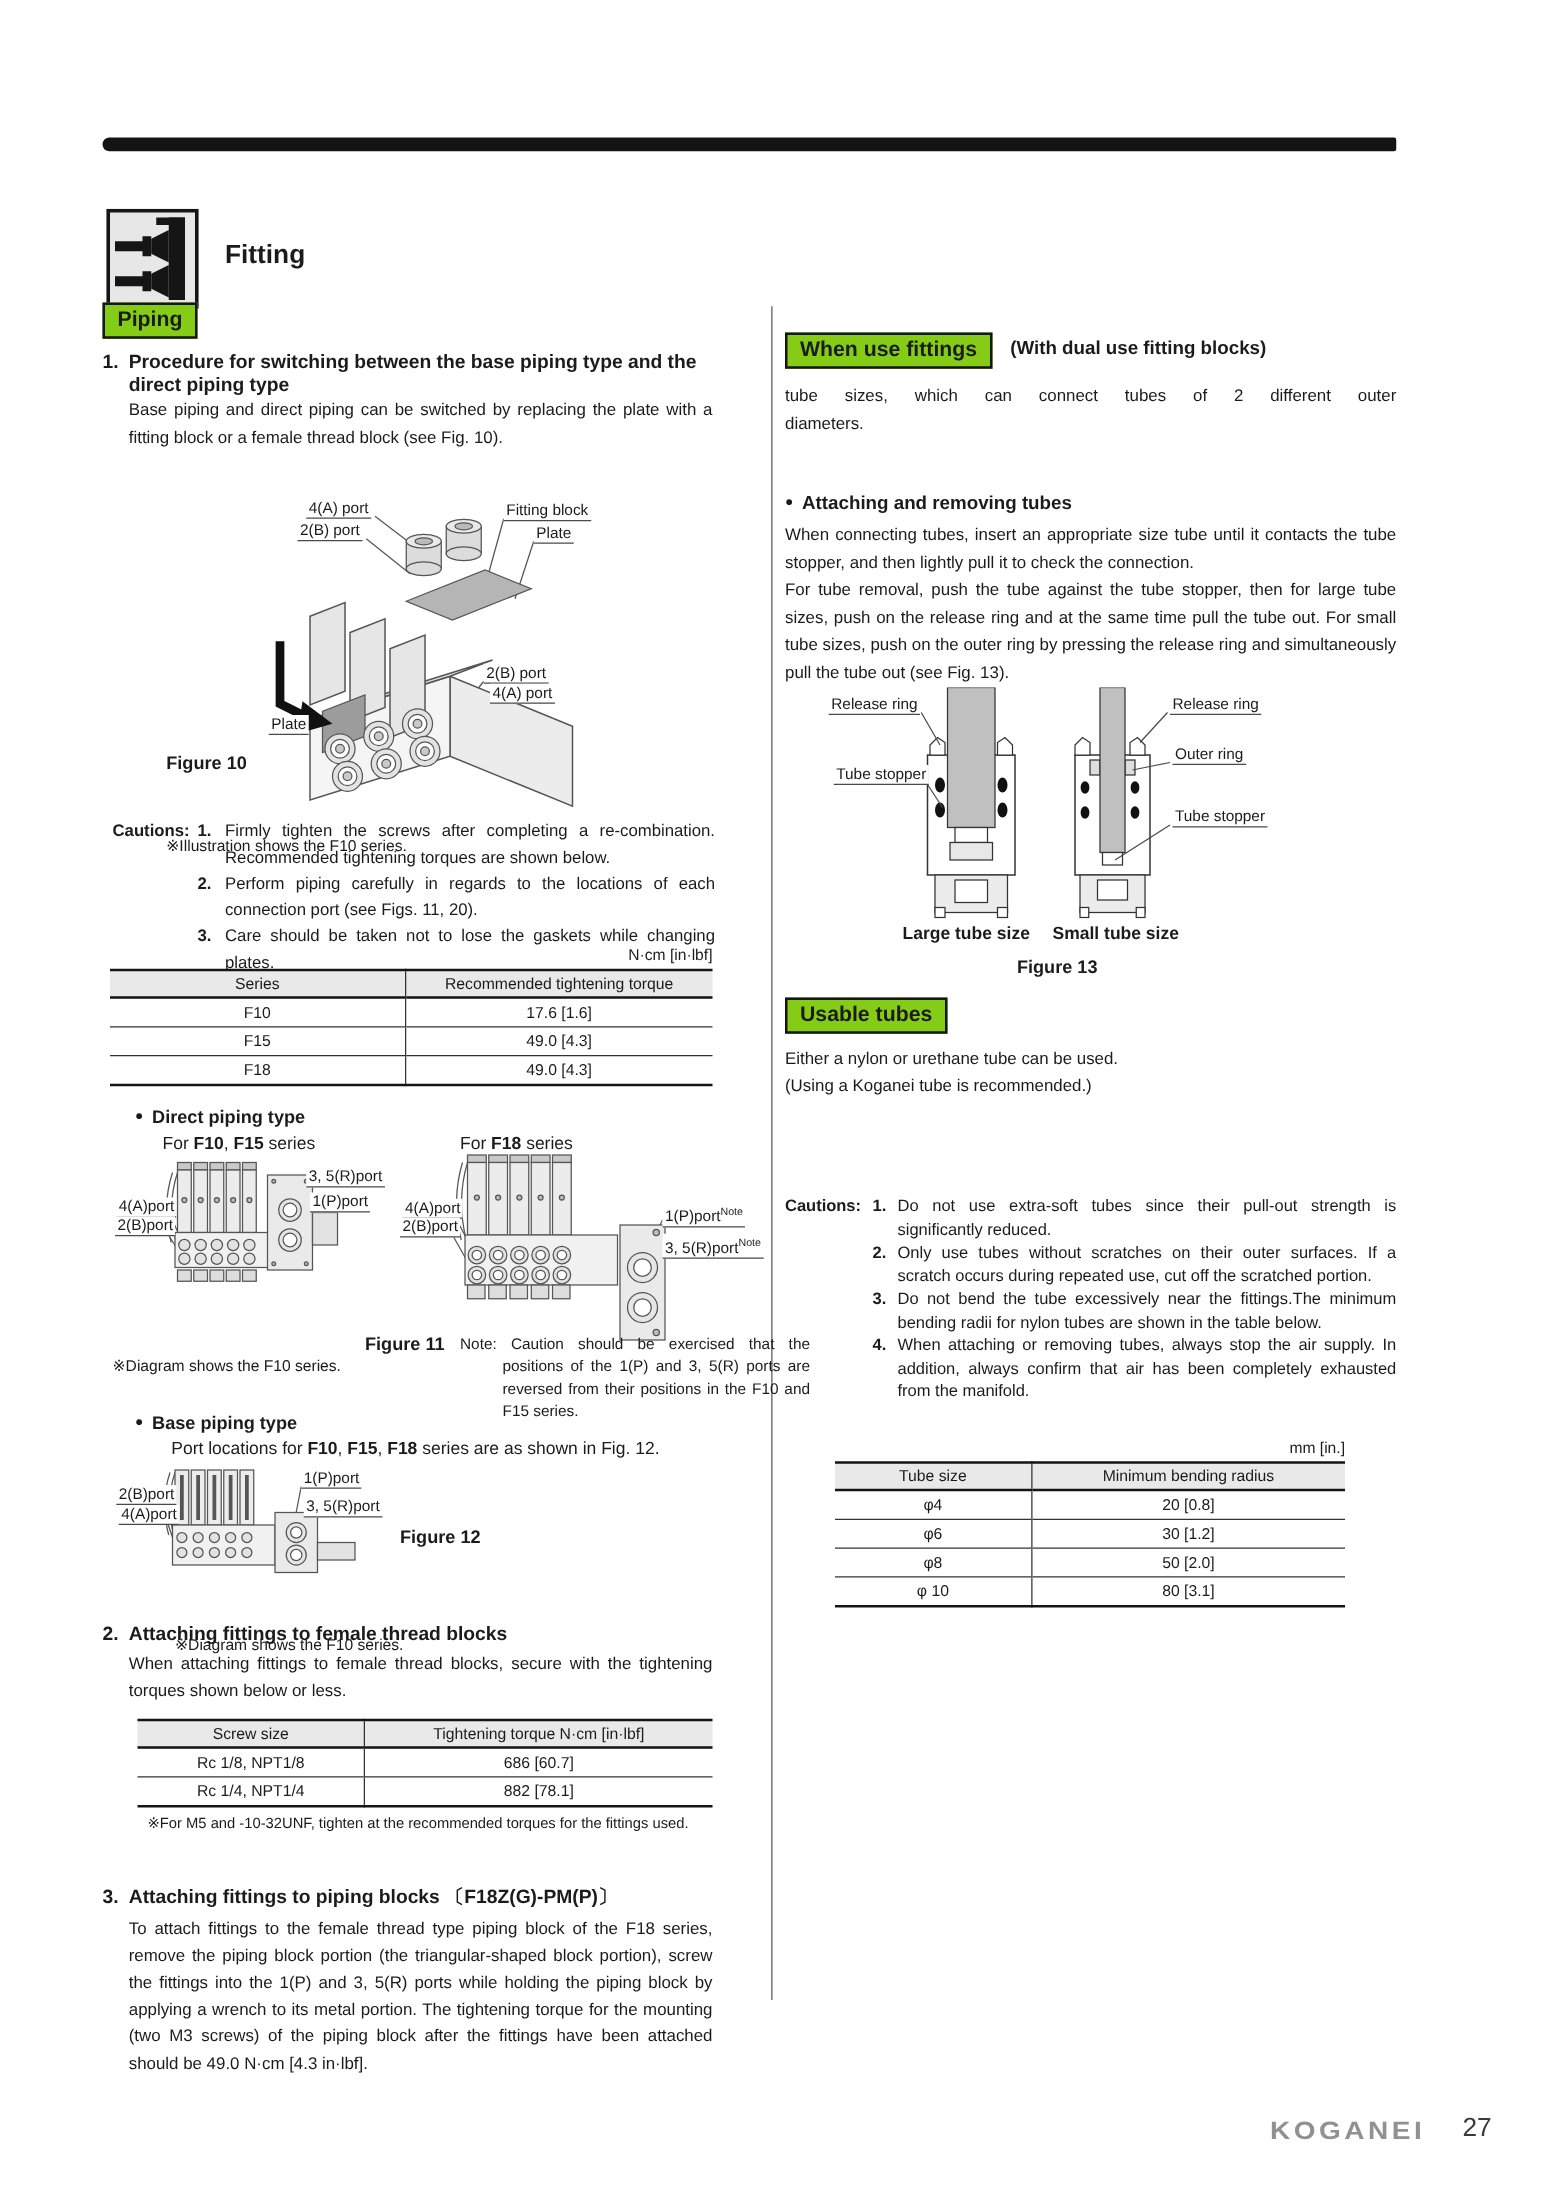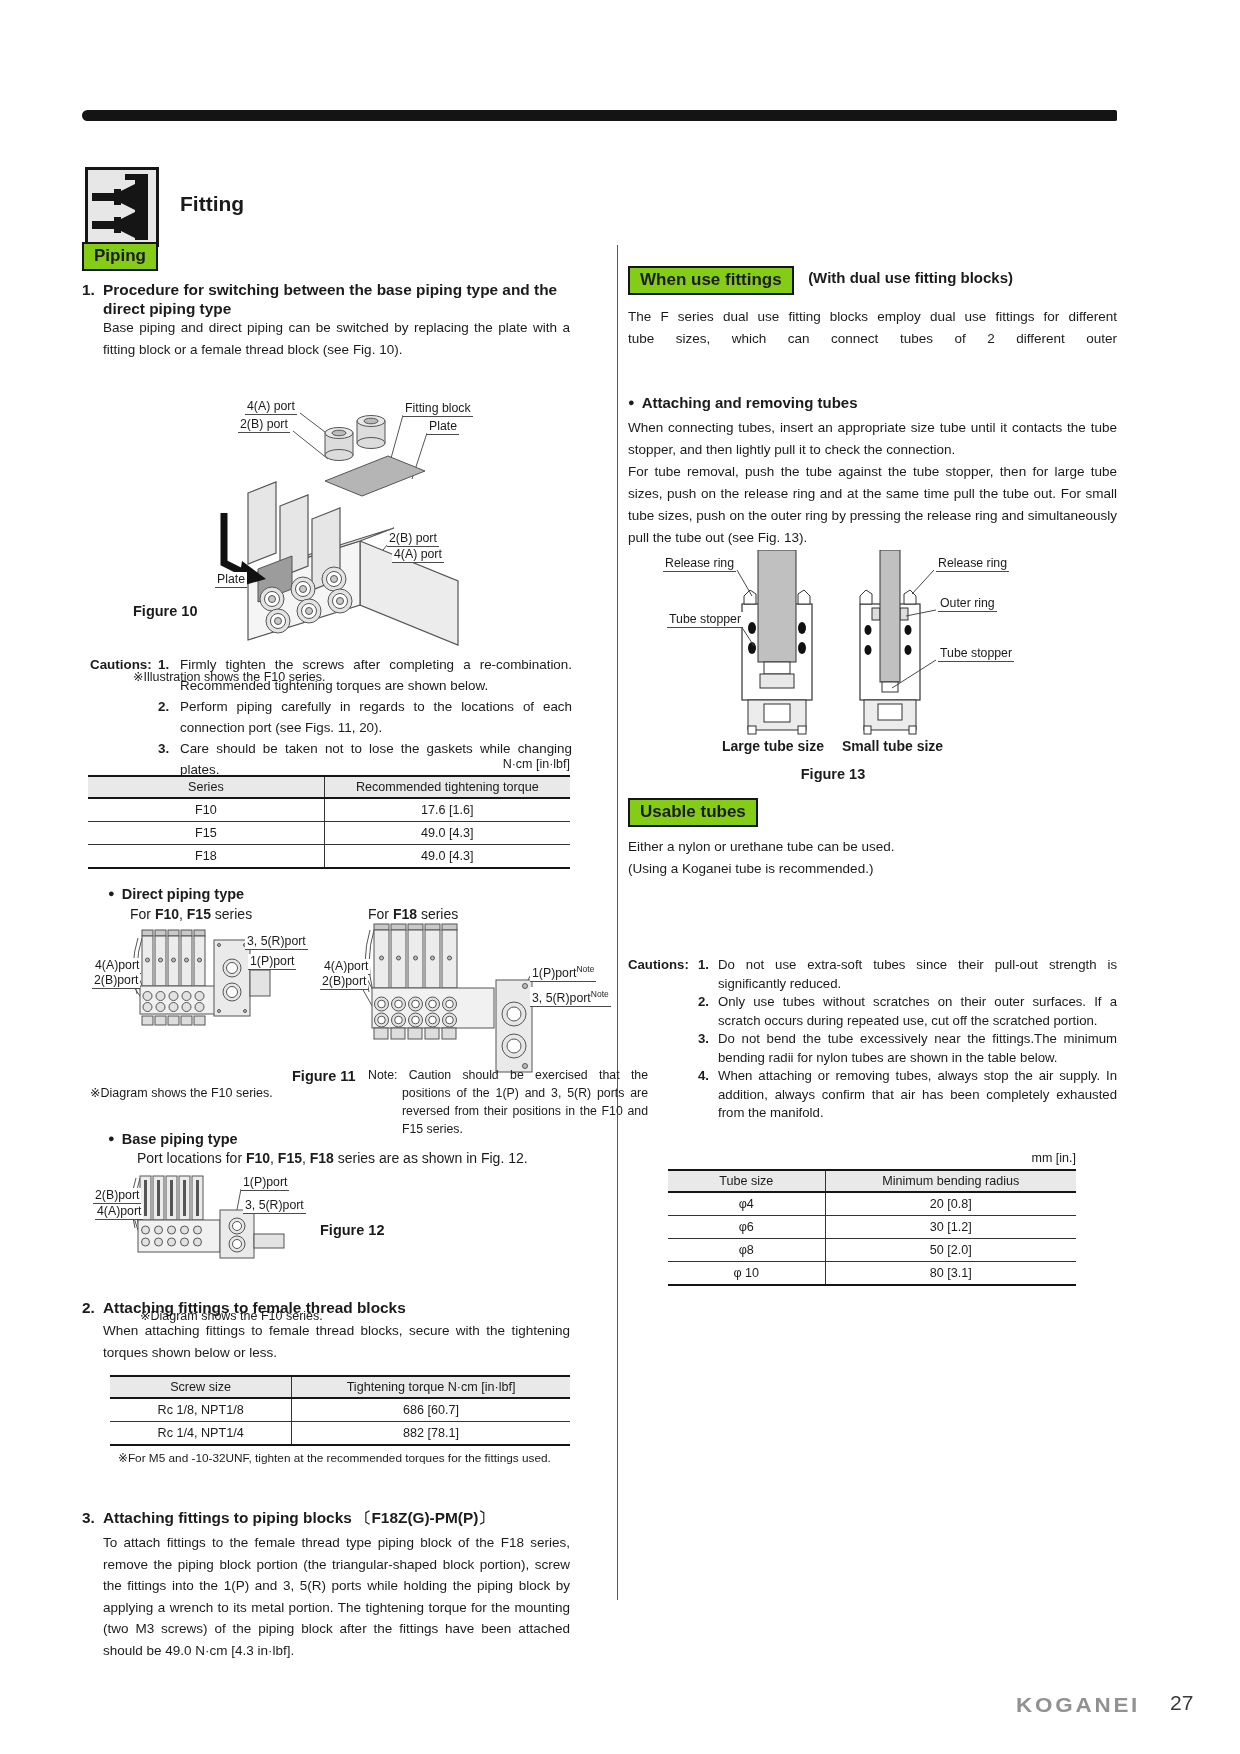--- a/index.html
+++ b/index.html
@@ -471,22 +471,22 @@
     <span>Attaching fittings to piping blocks 〔F18Z(G)-PM(P)〕</span>
   </div>
   <div class="abs body-text" style="left:103px;top:1532px;width:467px;">To attach fittings to the female thread type piping block of the F18 series, remove the piping block portion (the triangular-shaped block portion), screw the fittings into the 1(P) and 3, 5(R) ports while holding the piping block by applying a wrench to its metal portion. The tightening torque for the mounting (two M3 screws) of the piping block after the fittings have been attached should be 49.0 N·cm [4.3 in·lbf].</div>
 
   <div class="abs" style="left:628px;top:266px;white-space:nowrap;">
     <span class="tab-box">When use fittings</span>
     <span class="tab-sub">(With dual use fitting blocks)</span>
   </div>
 
   <div class="abs" style="left:628px;top:306px;width:489px;">
-    <div class="jline">The F series dual use fitting blocks employ dual use fittings for different</div>
     <div class="jline">tube sizes, which can connect tubes of 2 different outer</div>
+    <div class="jline last">diameters.</div>
   </div>
 
   <div class="abs bullet-head" style="left:628px;top:394px;font-size:15px;">
     <span class="dot">●</span><span>Attaching and removing tubes</span>
   </div>
   <div class="abs" style="left:628px;top:417px;width:489px;">
     <div class="body-text" style="line-height:22px;">When connecting tubes, insert an appropriate size tube until it contacts the tube stopper, and then lightly pull it to check the connection.</div>
     <div class="body-text" style="line-height:22px;">For tube removal, push the tube against the tube stopper, then for large tube sizes, push on the release ring and at the same time pull the tube out. For small tube sizes, push on the outer ring by pressing the release ring and simultaneously pull the tube out (see Fig. 13).</div>
   </div>
 
@@ -533,21 +533,21 @@
         <path d="M308,110 L264,138"></path>
       </g>
     </svg>
     <span class="fig-label" style="left:35px;top:6px;">Release ring</span>
     <span class="fig-label" style="left:39px;top:62px;">Tube stopper</span>
     <span class="fig-label" style="left:308px;top:6px;">Release ring</span>
     <span class="fig-label" style="left:310px;top:46px;">Outer ring</span>
     <span class="fig-label" style="left:310px;top:96px;">Tube stopper</span>
     <span class="fig-cap" style="left:94px;top:188px;width:96px;text-align:center;font-size:14px;">Large tube size</span>
     <span class="fig-cap" style="left:214px;top:188px;width:96px;text-align:center;font-size:14px;">Small tube size</span>
-    <span class="fig-cap" style="left:160px;top:216px;width:90px;text-align:center;">Figure 13</span>
+    <span class="fig-cap" style="left:160px;top:216px;width:90px;text-align:right;">Figure 13</span>
   </div>
 
   <div class="abs" style="left:628px;top:798px;">
     <span class="tab-box">Usable tubes</span>
   </div>
   <div class="abs" style="left:628px;top:836px;width:489px;">
     <div class="body-text" style="line-height:22px;text-align:left;">Either a nylon or urethane tube can be used.</div>
     <div class="body-text" style="line-height:22px;text-align:left;">(Using a Koganei tube is recommended.)</div>
   </div>
 

